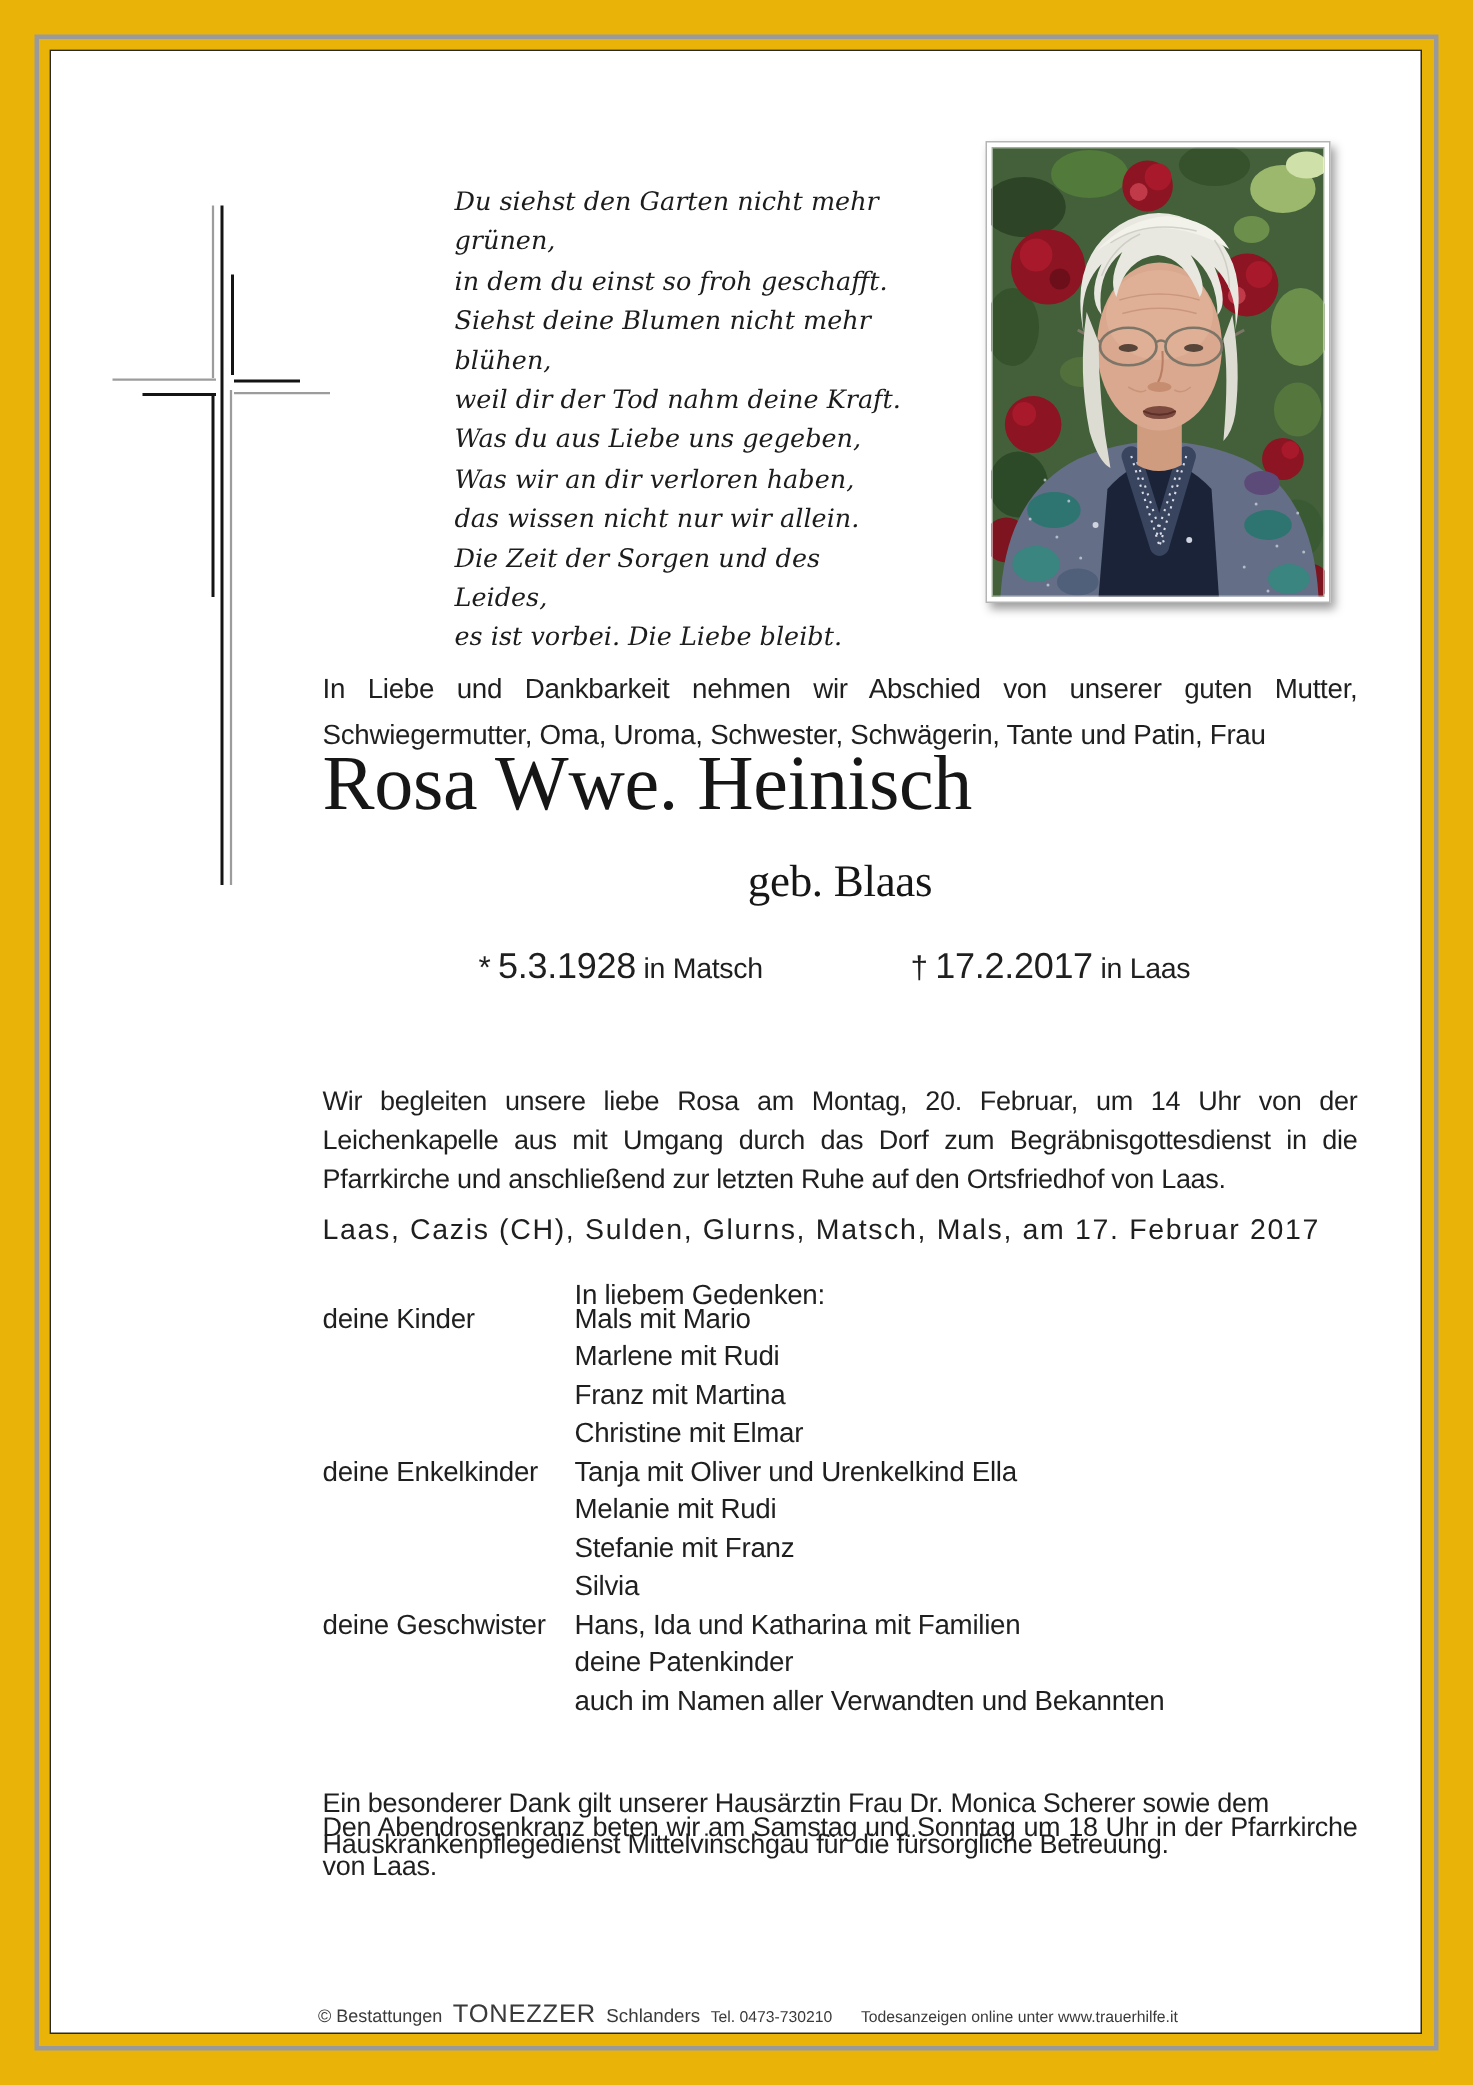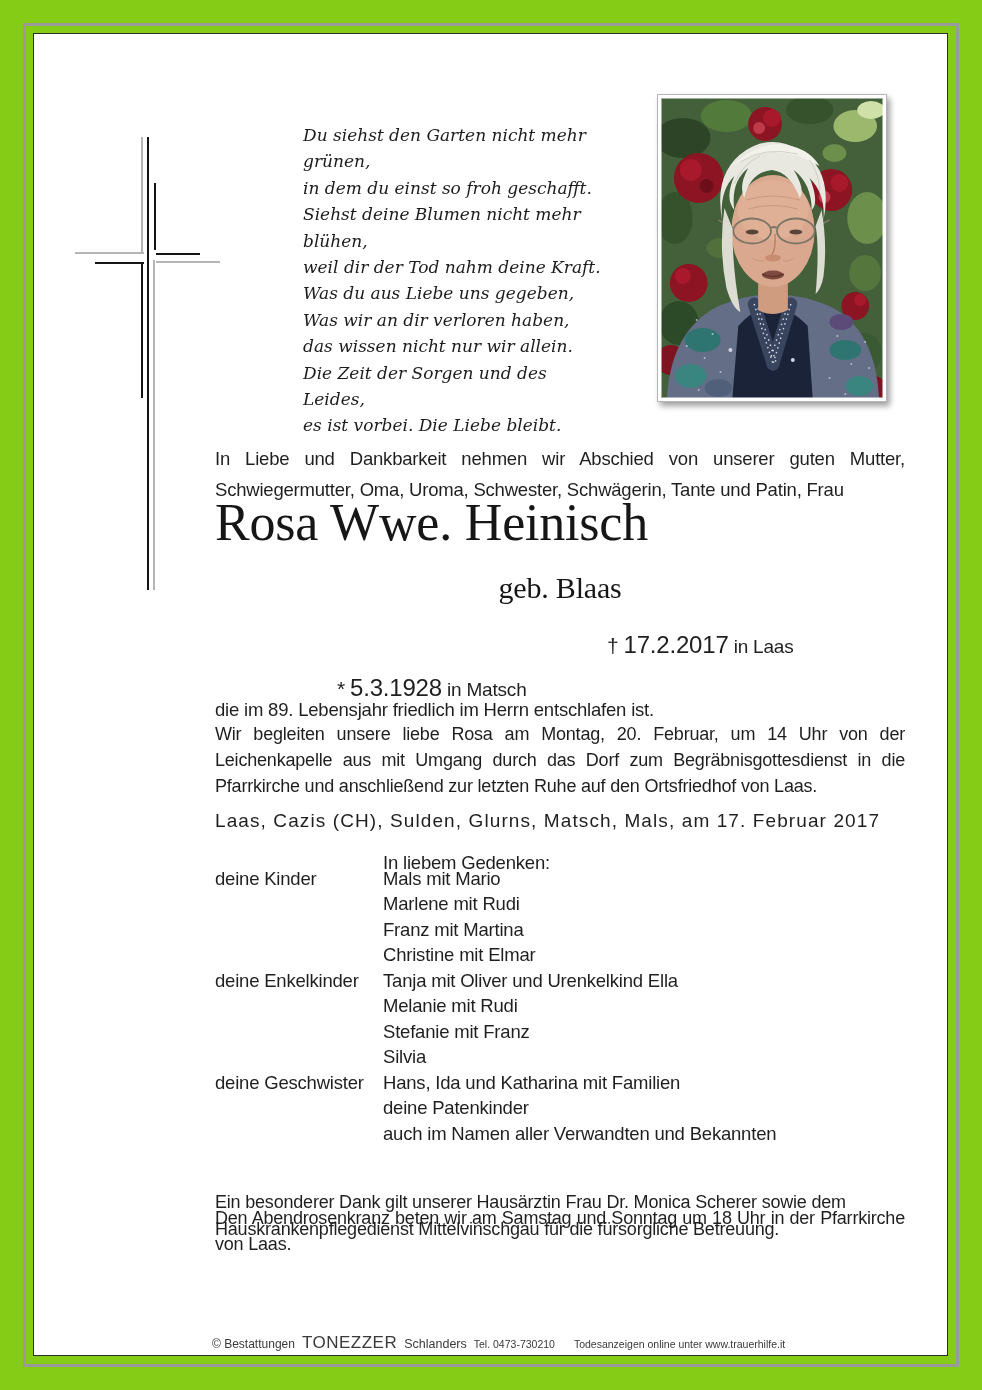--- a/index.html
+++ b/index.html
@@ -1,31 +1,31 @@
 <!DOCTYPE html>
 <html><head>
 <meta charset="utf-8">
 <style>
   html,body{margin:0;padding:0;background:#ffffff;}
   .page{
-    position:relative;width:982px;height:1390px;background:#84cc16;
+    position:relative;width:982px;height:1390px;background:#eab308;
     font-family:"Liberation Sans",sans-serif;color:#1f1f1f;overflow:hidden;
   }
   .frame-outer{position:absolute;left:23px;top:23px;right:23px;bottom:23px;border:3px solid #9a9a9a;}
   .frame-inner{position:absolute;left:33px;top:33px;right:34px;bottom:34px;border:1px solid #2b2b2b;background:#ffffff;}
   .cross{position:absolute;left:70px;top:130px;}
   .poem{position:absolute;left:303px;top:122px;width:300px;font-family:"DejaVu Serif",serif;font-style:italic;font-size:17px;line-height:26.4px;color:#1c1c1c;}
   .photo{position:absolute;left:657px;top:94px;width:230px;height:308px;background:#fff;border:1px solid #b5b5b5;padding:3px;box-sizing:border-box;box-shadow:3px 4px 6px rgba(0,0,0,0.38);}
   .photo svg{display:block;width:100%;height:100%;}
   .blk{position:absolute;left:215px;width:690px;letter-spacing:-0.2px;}
   .intro{top:424px;font-size:18.5px;line-height:31px;text-align:justify;}
   .name{top:497px;font-family:"Liberation Serif",serif;font-weight:400;font-size:52px;line-height:1;text-align:left;margin:0;color:#161616;}
   .maiden{top:571px;font-family:"Liberation Serif",serif;font-size:30px;text-align:center;color:#161616;}
   .dates{top:631px;font-size:19px;}
-  .dates .birth{position:absolute;left:122px;margin-top:43px;}
+  .dates .birth{position:absolute;left:104px;}
   .dates .death{position:absolute;left:392px;}
   .dates .num{font-size:24px;}
   .dates .sym{font-size:21px;}
   .p1{top:678px;font-size:18.5px;line-height:26px;}
   .p2{top:704px;font-size:18px;line-height:25.8px;text-align:justify;}
   .places{top:791px;font-size:19px;letter-spacing:1.1px;}
   .gedenken{left:383px;top:833px;font-size:18.5px;}
   .family{top:866px;font-size:18.5px;line-height:25.45px;}
   .frow{display:flex;}
   .flabel{width:168px;flex:0 0 168px;}
@@ -196,21 +196,20 @@
       <span class="num">5.3.1928</span>
       <span>in Matsch</span>
     </span>
     <span class="death">
       <span class="sym">†</span>
       <span class="num">17.2.2017</span>
       <span>in Laas</span>
     </span>
   </div>
 
-  <p class="blk p1">die im 89. Lebensjahr friedlich im Herrn entschlafen ist.</p>
   <p class="blk p2">Wir begleiten unsere liebe Rosa am Montag, 20. Februar, um 14 Uhr von der Leichenkapelle aus mit Umgang durch das Dorf zum Begräbnisgottesdienst in die Pfarrkirche und anschließend zur letzten Ruhe auf den Ortsfriedhof von Laas.</p>
   <p class="blk places">Laas, Cazis (CH), Sulden, Glurns, Matsch, Mals, am 17. Februar 2017</p>
   <p class="blk gedenken">In liebem Gedenken:</p>
 
   <div class="blk family">
     <div class="frow">
         <div class="flabel">deine Kinder</div>
         <div class="fentry">Mals mit Mario</div>
       </div>
     <div class="frow">

